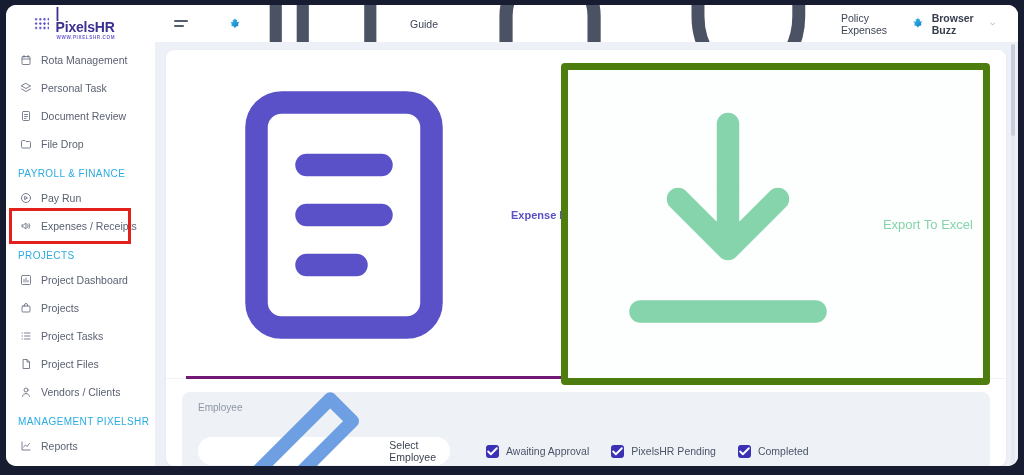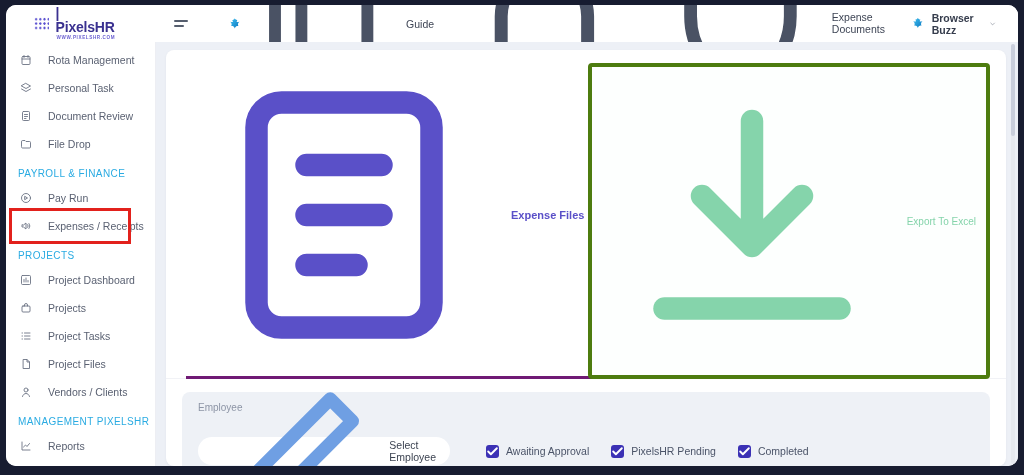--- a/index.html
+++ b/index.html
@@ -27,37 +27,37 @@
   .bell-wrap { position:relative; cursor:pointer; }
   .bell-wrap svg { width:15px; height:15px; color:#4a5264; }
   .user-menu { display:flex; align-items:center; gap:7px; cursor:pointer; }
   .avatar-eagle { width:19px; height:19px; }
   .user-name { font-size:10.5px; font-weight:600; color:#353c4c; }
   .chev { width:10px; height:10px; color:#6b7280; }
 
   
   .body-row { flex:1; display:flex; min-height:0; }
   .sidebar { width:150px; flex:0 0 auto; background:#fff; border-right:1px solid #edeef3; padding-top:4px; overflow:hidden; }
-  .side-item { height:28px; display:flex; align-items:center; gap:16px; padding:0 14px; font-size:10.5px; color:#5a6172; cursor:pointer; white-space:nowrap; }
+  .side-item { height:28px; display:flex; align-items:center; gap:9px; padding:0 14px; font-size:10.5px; color:#5a6172; cursor:pointer; white-space:nowrap; }
   .side-item svg { width:12px; height:12px; color:#6b7383; flex:0 0 auto; }
   .side-section { font-size:10px; font-weight:normal; color:#2aabe2; letter-spacing:0.4px; padding:10px 12px 5px; white-space:nowrap; }
   .hl-wrap { position:relative; }
   .annotation-box { position:absolute; top:-4px; bottom:-4px; left:3px; width:122px; border:3px solid #e2211c; pointer-events:none; z-index:5; }
 
   
   .main { flex:1; background:#edf0f6; padding:8px 12px 0 10px; position:relative; min-width:0; }
   .scroll-track { position:absolute; right:3px; top:2px; bottom:2px; width:4px; background:#e6e9ef; border-radius:2px; }
   .scroll-thumb { position:absolute; top:0; width:4px; height:92px; background:#c9cedb; border-radius:2px; }
   .card { background:#fff; border-radius:8px; height:100%; box-shadow:0 1px 3px rgba(20,25,60,.05); display:flex; flex-direction:column; overflow:hidden; position:relative; }
 
   .tabbar { padding:10px 20px 0; border-bottom:1px solid #f1f2f6; display:flex; }
   .tab { display:flex; align-items:center; gap:17px; color:#5a50c8; font-size:11px; font-weight:600; padding:5px 8px 11px; border-bottom:3px solid #701a75; margin-bottom:-1px; cursor:pointer; }
   .tab svg { width:12px; height:12px; }
-  .export-btn { position:absolute; top:13px; right:16px; display:flex; align-items:center; gap:5px; font-size:10px; color:#85d4ab;
-    border:4px solid #4d7c0f; background:#fdfffe; border-radius:4px; padding:4px 10px; cursor:pointer; }
+  .export-btn { position:absolute; top:13px; right:16px; display:flex; align-items:center; gap:5px; font-size:13px; color:#85d4ab;
+    border:7px solid #4d7c0f; background:#fdfffe; border-radius:4px; padding:4px 10px; cursor:pointer; }
   .export-btn svg { width:10px; height:10px; }
 
   .filter-panel { margin:13px 16px 12px; background:#eef1f6; border-radius:8px; padding:10px 16px 13px; }
   .filter-label { font-size:10px; color:#8d95a6; margin-bottom:24px; }
   .filter-row { display:flex; align-items:center; }
   .select-input { background:#fff; border-radius:15px; height:28px; width:252px; display:flex; align-items:center; padding:0 14px;
     font-size:10.5px; color:#3d4452; font-weight:500; cursor:pointer; }
   .select-input svg { width:11px; height:11px; color:#6f9fe3; }
   .checks { display:flex; align-items:center; gap:22px; margin-left:36px; }
   .check { display:flex; align-items:center; gap:7px; font-size:10.5px; color:#4b5468; cursor:pointer; }
@@ -111,21 +111,21 @@
               <path d="M10 20a2 2 0 004 0"></path>
             </svg></span>
         
       </div>
       <div class="top-item">
         <span id="icon-shield">
             <svg viewBox="0 0 24 24" fill="none" stroke="currentColor" stroke-width="1.8" stroke-linecap="round" stroke-linejoin="round" style="width:100%;height:100%;display:block">
               <path d="M12 3l7 3v5c0 5-3 8-7 10-4-2-7-5-7-10V6z"></path>
             </svg>
           </span>
-        <span>Expense Documents</span>
+        <span>Policy Expenses</span>
       </div>
       <div class="user-menu">
         <span class="avatar-eagle" id="eagle2">
             <svg viewBox="0 0 24 24" style="width:100%;height:100%;display:block">
               <defs>
                 <linearGradient id="eg" x1="0" y1="0" x2="1" y2="1">
                   <stop offset="0" stop-color="#3fc0f0"></stop>
                   <stop offset="1" stop-color="#0a76c0"></stop>
                 </linearGradient>
               </defs>

